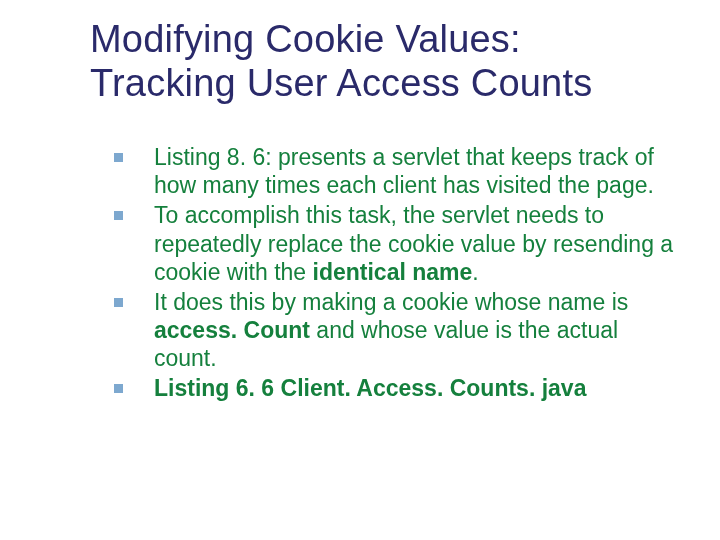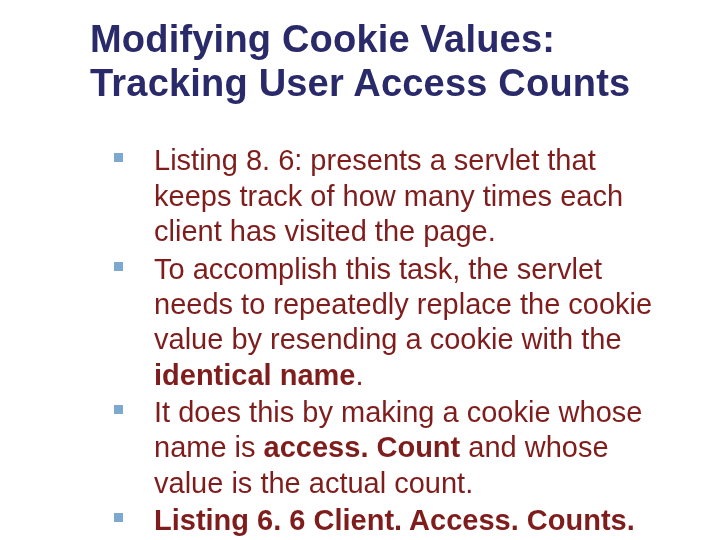--- a/index.html
+++ b/index.html
@@ -16,36 +16,36 @@
     box-sizing: border-box;
     width: 720px;
     height: 540px;
     padding: 18px 40px 40px 90px;
   }
   .title {
     font-family: Verdana, Geneva, sans-serif;
     font-size: 38px;
     line-height: 1.15;
     color: #2a2a6a;
-    font-weight: 700;
+    font-weight: 400;
     margin: 0 16px 38px 0;
     letter-spacing: 0.2px;
   }
   .body-list {
     list-style: none;
     padding: 0;
     margin: 0 0 0 24px;
   }
   .body-list li {
     position: relative;
-    font-size: 29px;
+    font-size: 23px;
     line-height: 1.22;
     margin-bottom: 2px;
     padding-left: 40px;
-    color: #7f1d1d;
+    color: #15803d;
   }
   .bullet-icon {
     position: absolute;
     left: 0;
     top: 10px;
     width: 9px;
     height: 9px;
     background: #7da8cf;
   }
   .bold {

